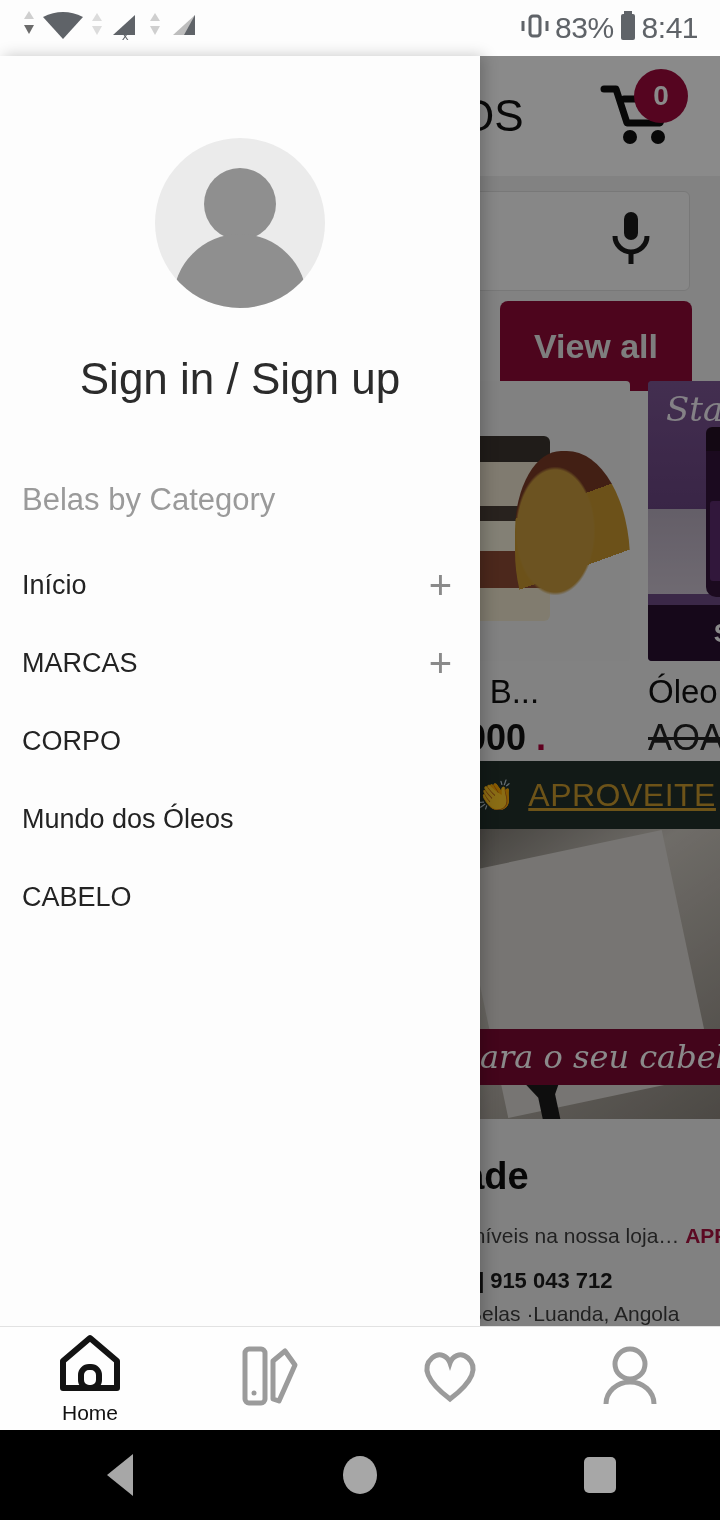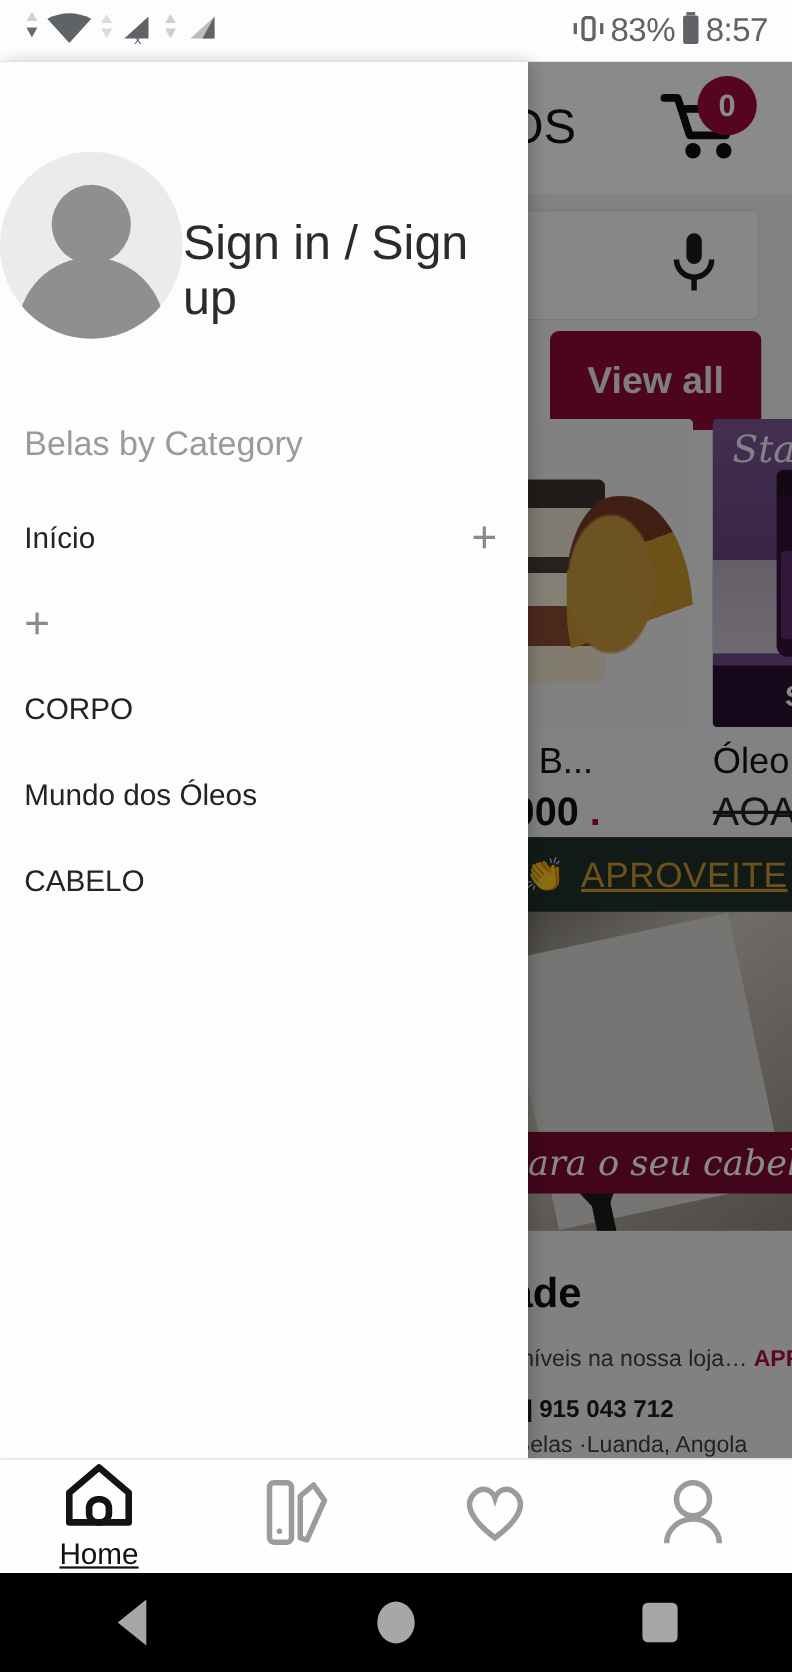--- a/index.html
+++ b/index.html
@@ -115,21 +115,21 @@
   .bf-addr { font-size:21px; color:#3e3e3e; margin-top:8px; white-space:nowrap; }
 
   .scrim { position:absolute; top:0; left:0; width:720px; height:1270px; background:rgba(0,0,0,0.46); }
 
   
   .drawer {
     position:absolute; top:56px; left:0; width:480px; height:1270px;
     background:#fdfdfd; overflow:hidden;
     box-shadow:4px 0 14px rgba(0,0,0,0.22);
   }
-  .drawer-head { padding-top:82px; display:flex; flex-direction:row; align-items:center; }
+  .drawer-head { padding-top:82px; display:flex; flex-direction:column; align-items:center; }
   .avatar { width:170px; height:170px; border-radius:50%; background:#ebebeb; position:relative; overflow:hidden; }
   .av-head { position:absolute; top:30px; left:50%; transform:translateX(-50%); width:72px; height:72px; border-radius:50%; background:#8f8f8f; }
   .av-body { position:absolute; bottom:-22px; left:50%; transform:translateX(-50%); width:134px; height:96px; border-radius:50% 50% 0 0 / 70% 70% 0 0; background:#8f8f8f; }
   .signin { margin-top:46px; font-size:44px; color:#2b2b2b; font-weight:400; }
 
   .shop-label { margin-top:78px; padding-left:22px; font-size:31px; color:#9a9a9a; }
 
   .menu { margin-top:28px; }
   .menu-item {
     height:78px; display:flex; align-items:center; justify-content:space-between;
@@ -138,21 +138,21 @@
   .menu-label { font-size:27px; color:#232323; }
   .plus { font-size:40px; color:#8a8a8a; line-height:1; font-weight:300; }
 
   
   .bottomnav {
     position:absolute; top:1326px; left:0; width:720px; height:104px;
     background:#fefefe; border-top:1px solid #e2e2e2;
     display:flex; align-items:center;
   }
   .nav-cell { flex:1; display:flex; flex-direction:column; align-items:center; justify-content:center; gap:2px; }
-  .nav-label { font-size:27px; color:#111;text-decoration:underline; }
+  .nav-label { font-size:21px; color:#111; }
 
   
   .sysnav { position:absolute; top:1430px; left:0; width:720px; height:90px; background:#000; display:flex; align-items:center; }
   .sys-cell { flex:1; display:flex; align-items:center; justify-content:center; }
   .sys-back { width:0; height:0; border-top:21px solid transparent; border-bottom:21px solid transparent; border-right:26px solid #a7a7a7; }
   .sys-home { width:34px; height:38px; border-radius:50%; background:#a7a7a7; }
   .sys-rec { width:32px; height:36px; border-radius:5px; background:#a7a7a7; }
 </style>
 </head>
 <body>
@@ -205,21 +205,21 @@
             <line x1="28" y1="10" x2="28" y2="20" stroke="#5f6368" stroke-width="3"></line>
           </svg>
       </span>
       <span class="sb-text">83%</span>
       <span>
         <svg width="20" height="32" viewBox="0 0 20 32">
             <rect x="6" y="1" width="8" height="3" fill="#5f6368"></rect>
             <rect x="3" y="4" width="14" height="26" rx="2" fill="#5f6368"></rect>
           </svg>
       </span>
-      <span class="sb-text">8:57</span>
+      <span class="sb-text">8:41</span>
     </div>
   </div>
 
   <div class="bgapp">
 
     <div class="bg-header">
       <div class="bg-title">OS</div>
       <div class="cart-wrap">
         <svg width="78" height="68" viewBox="0 0 78 68">
           <path d="M4 8 h12 l11 34 h33 l10 -24 h-46" fill="none" stroke="#0d0d0d" stroke-width="7" stroke-linecap="round" stroke-linejoin="round"></path>
@@ -302,20 +302,21 @@
     </div>
 
     <div class="shop-label">Belas by Category</div>
 
     <div class="menu">
       <div class="menu-item">
         <span class="menu-label">Início</span>
         <span class="plus">+</span>
       </div>
       <div class="menu-item">
+        <span class="menu-label">MARCAS</span>
         <span class="plus">+</span>
       </div>
       <div class="menu-item">
         <span class="menu-label">CORPO</span>
         <span class="plus"></span>
       </div>
       <div class="menu-item">
         <span class="menu-label">Mundo dos Óleos</span>
         <span class="plus"></span>
       </div>

